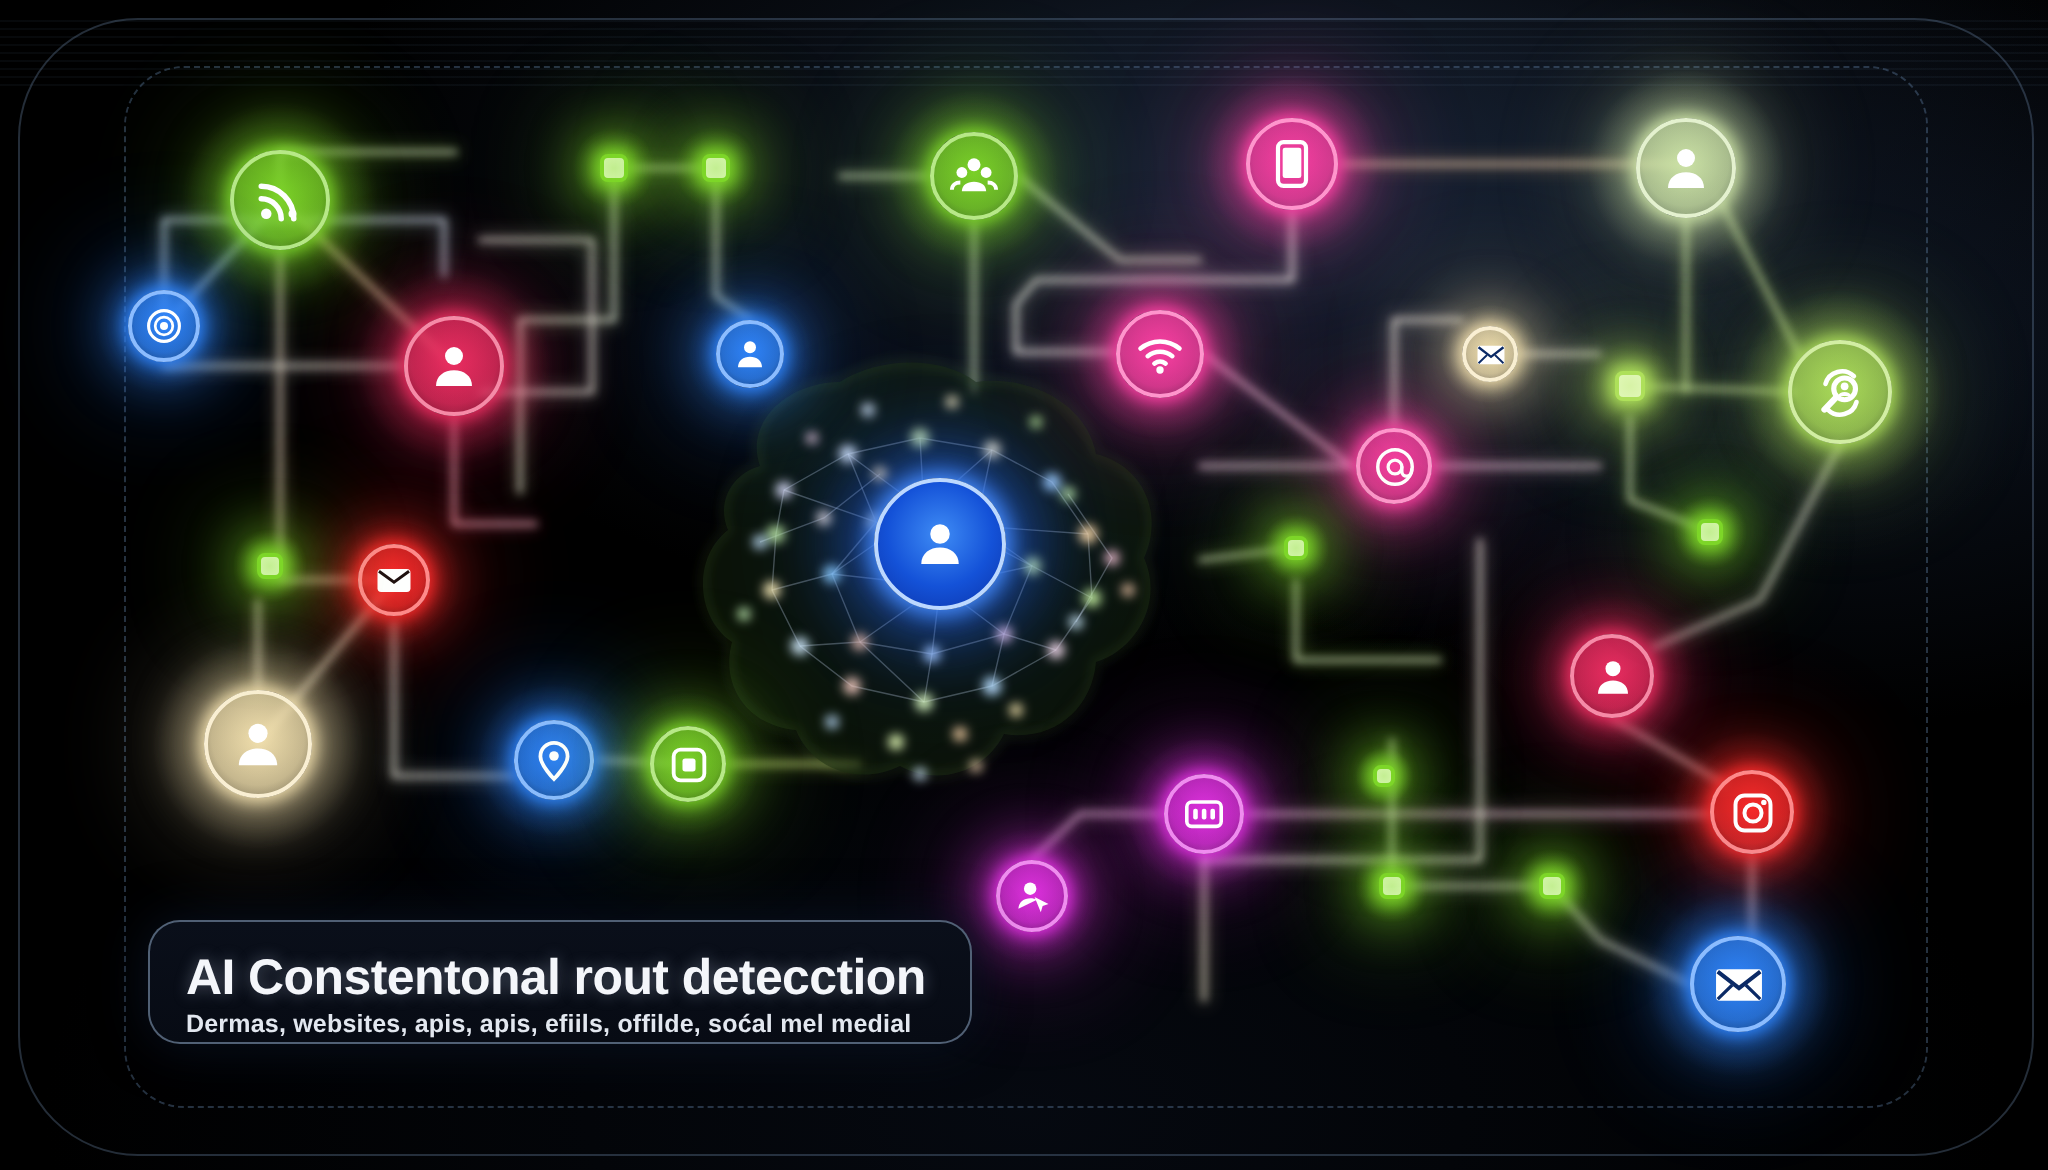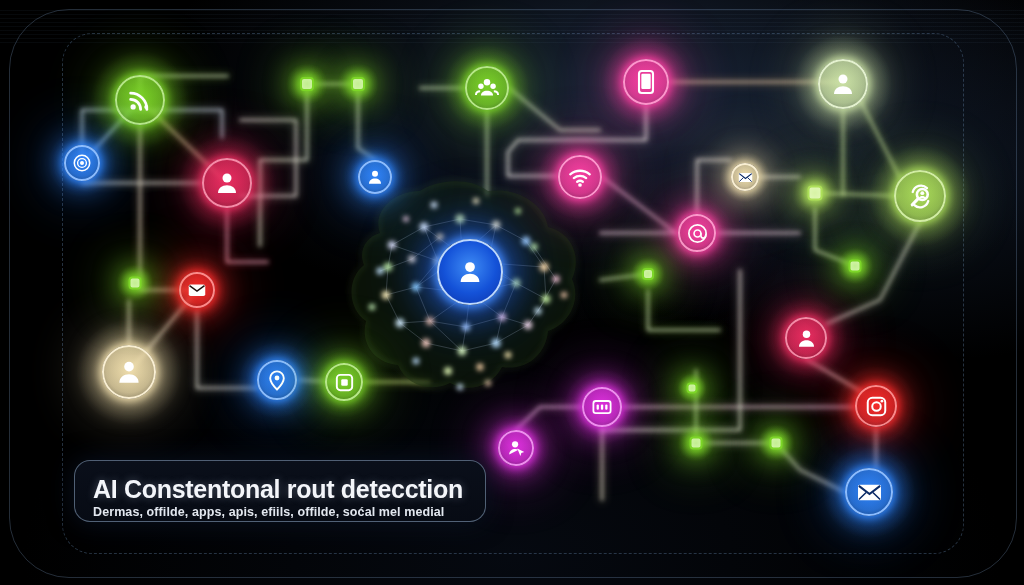--- a/index.html
+++ b/index.html
@@ -457,16 +457,16 @@
       <div class="sq" style="left: 776px; top: 443px; width: 13px; height: 13px; background: rgb(242, 255, 216); border: 2px solid rgb(125, 214, 40); box-shadow: rgba(125, 214, 40, 0.95) 0px 0px 8px 3px, rgba(125, 214, 40, 0.55) 0px 0px 24px 10px, rgba(125, 214, 40, 0.25) 0px 0px 46px 20px;">
         <span class="gl" style="background: radial-gradient(circle, rgba(125, 214, 40, 0.4) 0%, rgba(125, 214, 40, 0) 70%);"></span>
       </div>
       <div class="sq" style="left: 692px; top: 388px; width: 11px; height: 11px; background: rgb(242, 255, 216); border: 2px solid rgb(125, 214, 40); box-shadow: rgba(125, 214, 40, 0.95) 0px 0px 8px 3px, rgba(125, 214, 40, 0.55) 0px 0px 24px 10px, rgba(125, 214, 40, 0.25) 0px 0px 46px 20px;">
         <span class="gl" style="background: radial-gradient(circle, rgba(125, 214, 40, 0.4) 0%, rgba(125, 214, 40, 0) 70%);"></span>
       </div>
     </div>
 
   <div class="caption">
     <div class="cap-title">AI Constentonal rout detecction</div>
-    <div class="cap-sub">Dermas,  offilde, apps, apis, efiils, offilde, soćal mel medial</div>
+    <div class="cap-sub">Dermas,  websites, apis, apis, efiils, offilde, soćal mel medial</div>
   </div>
 
 </div>
 
 </body></html>

